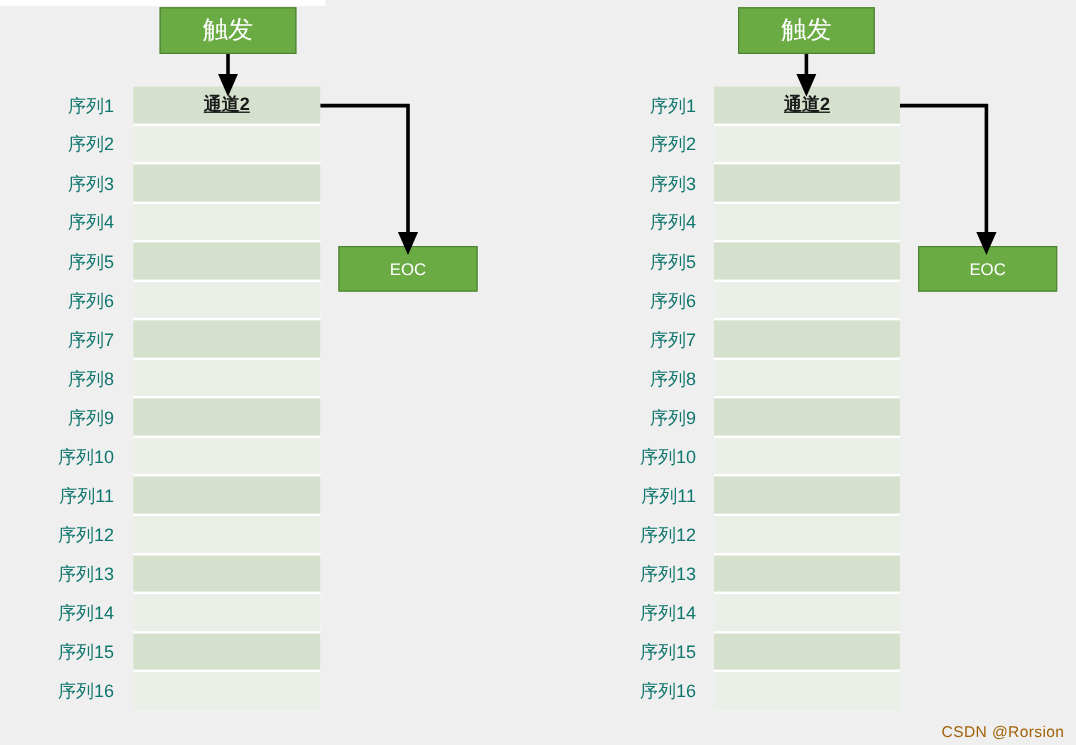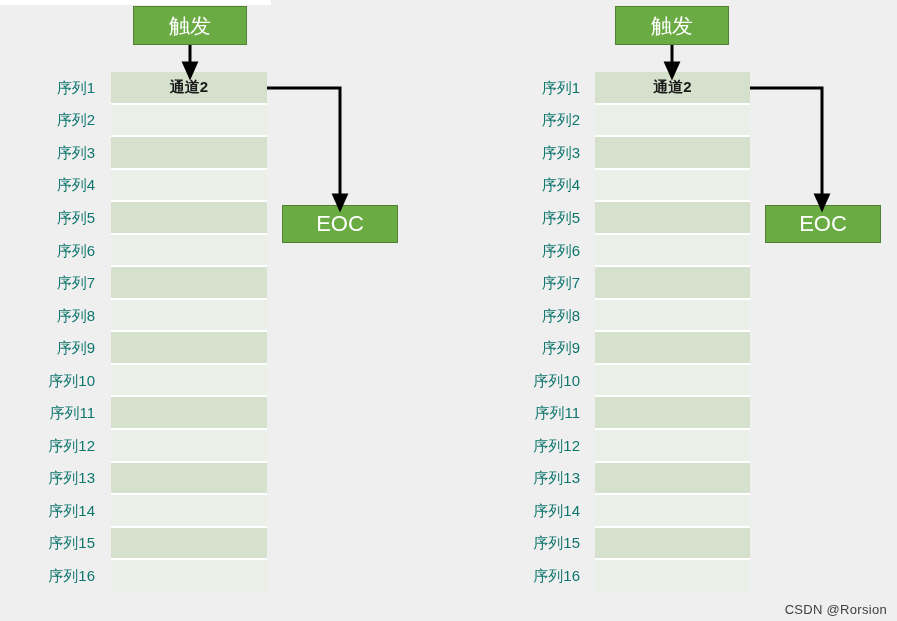--- a/index.html
+++ b/index.html
@@ -38,21 +38,21 @@
     color: #ffffff;
     display: flex;
     align-items: center;
     justify-content: center;
     line-height: 1;
   }
   .trigger-box {
     font-size: 21px;
   }
   .eoc-box {
-    font-size: 22px;
+    font-size: 14px;
     text-align: right;
   }
 
   
   .labels {
     position: absolute;
     display: flex;
     flex-direction: column;
   }
   .seq-label {
@@ -64,20 +64,21 @@
     color: #0f766e;
     white-space: nowrap;
   }
 
   
   .channel-table {
     position: absolute;
     display: flex;
     flex-direction: column;
     background: #ffffff;
+    text-decoration: underline;
   }
   .ch-row {
     height: 32.56px;
     box-sizing: border-box;
     display: flex;
     align-items: center;
     justify-content: center;
     border-bottom: 2px solid #ffffff;
     font-size: 15px;
     color: #1a1a1a;
@@ -96,21 +97,21 @@
     height: 621px;
     pointer-events: none;
   }
 
   
   .watermark {
     position: absolute;
     right: 10px;
     bottom: 4px;
     font-size: 13px;
-    color: #404040;
+    color: #a16207;
     letter-spacing: .3px;
     white-space: nowrap;
   }
 </style>
 </head>
 <body>
 
 <div id="canvas">
 
   <div class="top-strip"></div>

